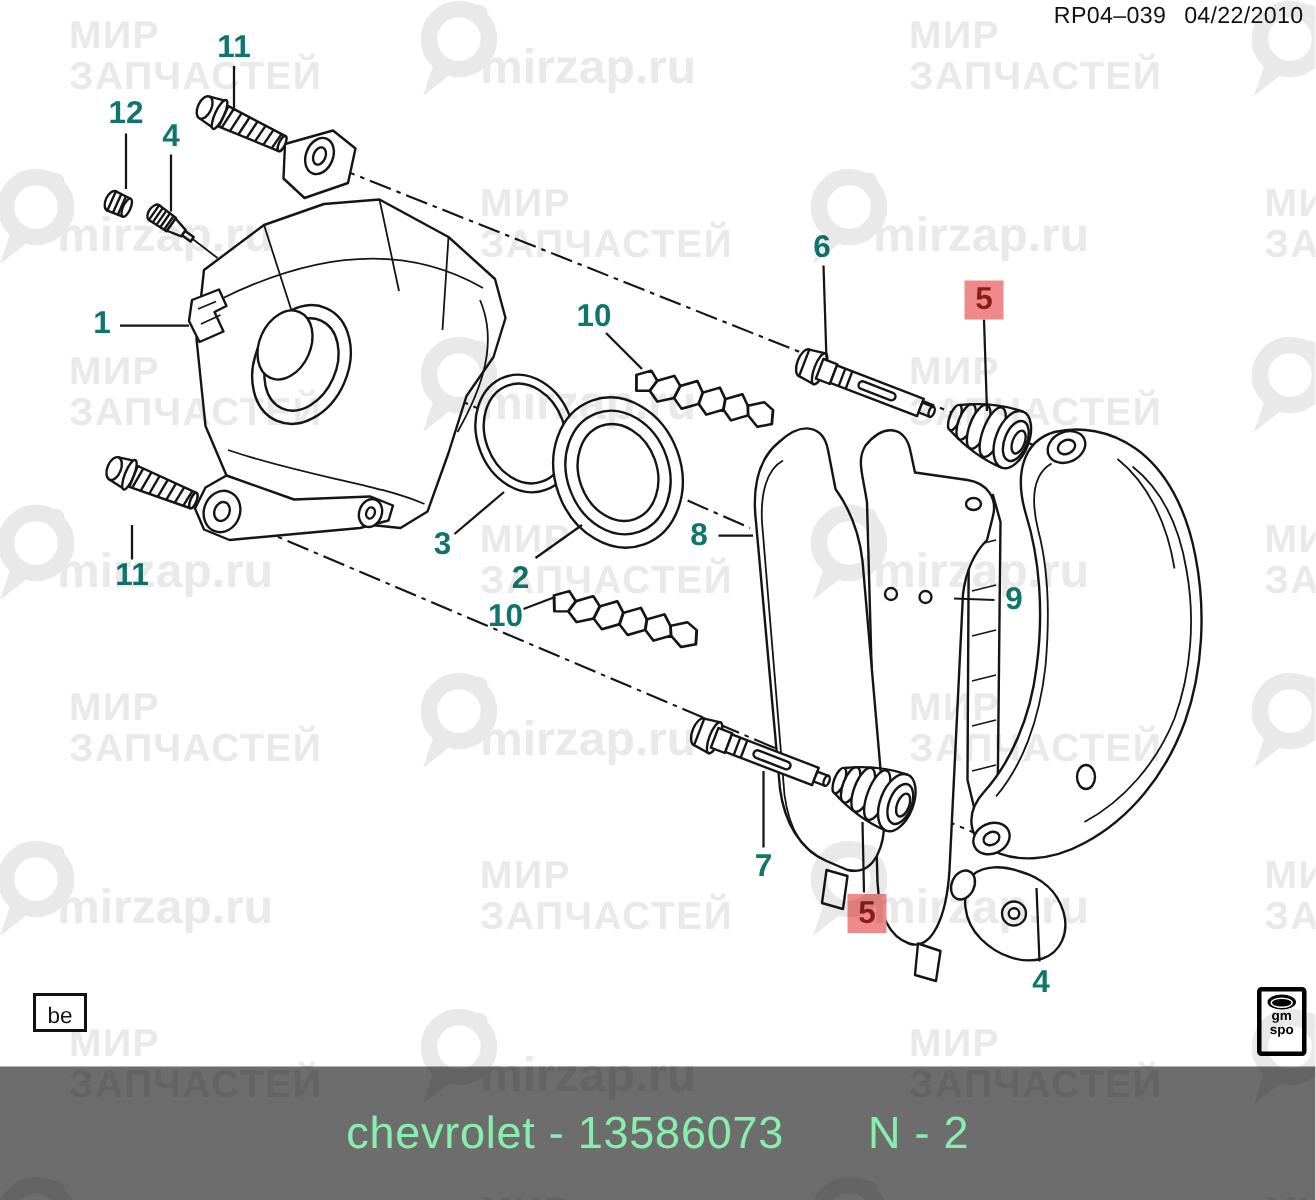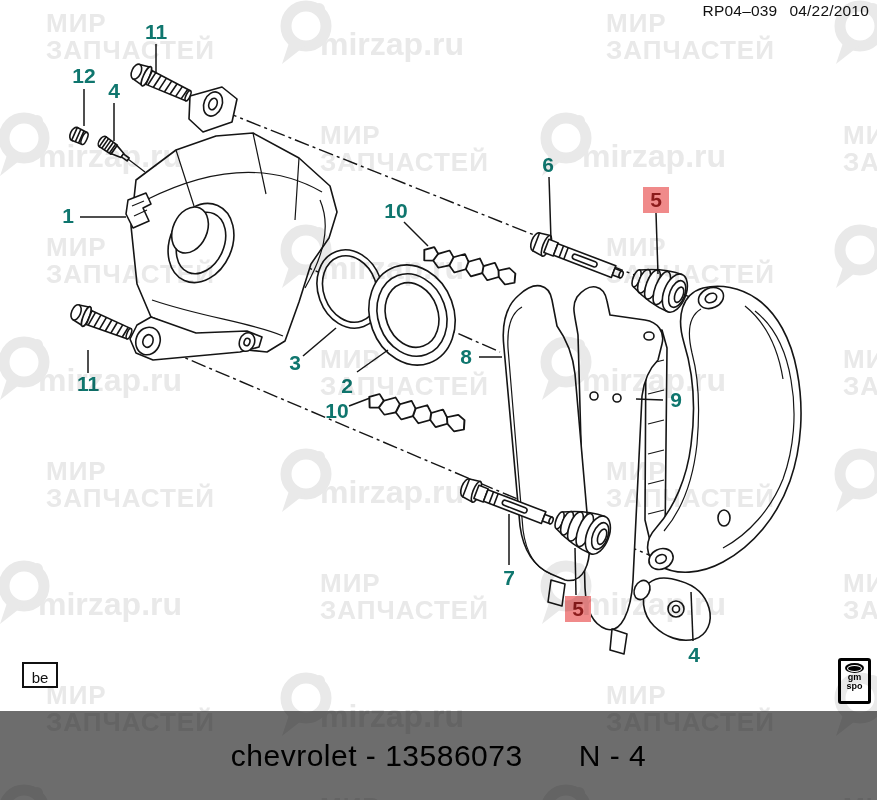--- a/index.html
+++ b/index.html
@@ -20,21 +20,21 @@
   .leader{fill:none;stroke:var(--line);stroke-width:1.5;}
   .axis{fill:none;stroke:var(--line);stroke-width:1.4;stroke-dasharray:15 4 3 4;}
 
   #callouts .callout{position:absolute;transform:translate(-50%,-50%);
       font-weight:bold;font-size:21px;color:#0f766e;z-index:3;text-align:center;}
   #callouts .callout.hl{background:var(--highlight-bg);color:var(--highlight-text);
       width:26px;height:26px;line-height:26px;}
 
   .footer{position:absolute;left:0;top:711px;width:877px;height:89px;
       background:var(--footer-bg);display:flex;align-items:center;justify-content:center;
-      gap:56px;color:#000000;font-size:30px;z-index:1;letter-spacing:.5px;}
+      gap:56px;color:#86efac;font-size:30px;z-index:1;letter-spacing:.5px;}
 
   .be-box{position:absolute;left:22px;top:662px;width:32px;height:22px;border:2px solid #111;
       display:flex;align-items:flex-end;justify-content:center;font-size:15px;color:#111;z-index:3;background:#fff;}
 
   .gmspo{position:absolute;left:838px;top:658px;width:27px;height:38px;border:3px solid #000;
       border-radius:3px;background:#fff;z-index:3;display:flex;flex-direction:column;
       align-items:center;justify-content:flex-start;padding-top:2px;}
   .gmspo .oval{width:19px;height:10px;border-radius:50%;background:#000;
       display:flex;align-items:center;justify-content:center;}
   .gmspo .oval i{display:block;width:13px;height:5px;border-radius:50%;
@@ -240,21 +240,21 @@
       <i></i>
     </span>
   <span class="txt">
     <span>gm</span><br>
     <span>spo</span>
   </span>
 </div>
 
 <div class="footer">
   <span>chevrolet - 13586073</span>
-  <span>N - 4</span>
+  <span>N - 2</span>
 </div>
 
 <div id="watermark">
     <div class="wm-brand" style="top: 10px; left: 46px;">МИР
 ЗАПЧАСТЕЙ</div>
     <svg class="wm-logo" width="58" height="72" viewBox="0 0 58 72" style="top: -2px; left: 278px;">
     <circle class="ring" cx="28" cy="28" r="20"></circle>
     <circle class="dot" cx="41" cy="11" r="6"></circle>
     <path class="tail" d="M12,42 L4,66 L27,48 Z"></path>
   </svg>

